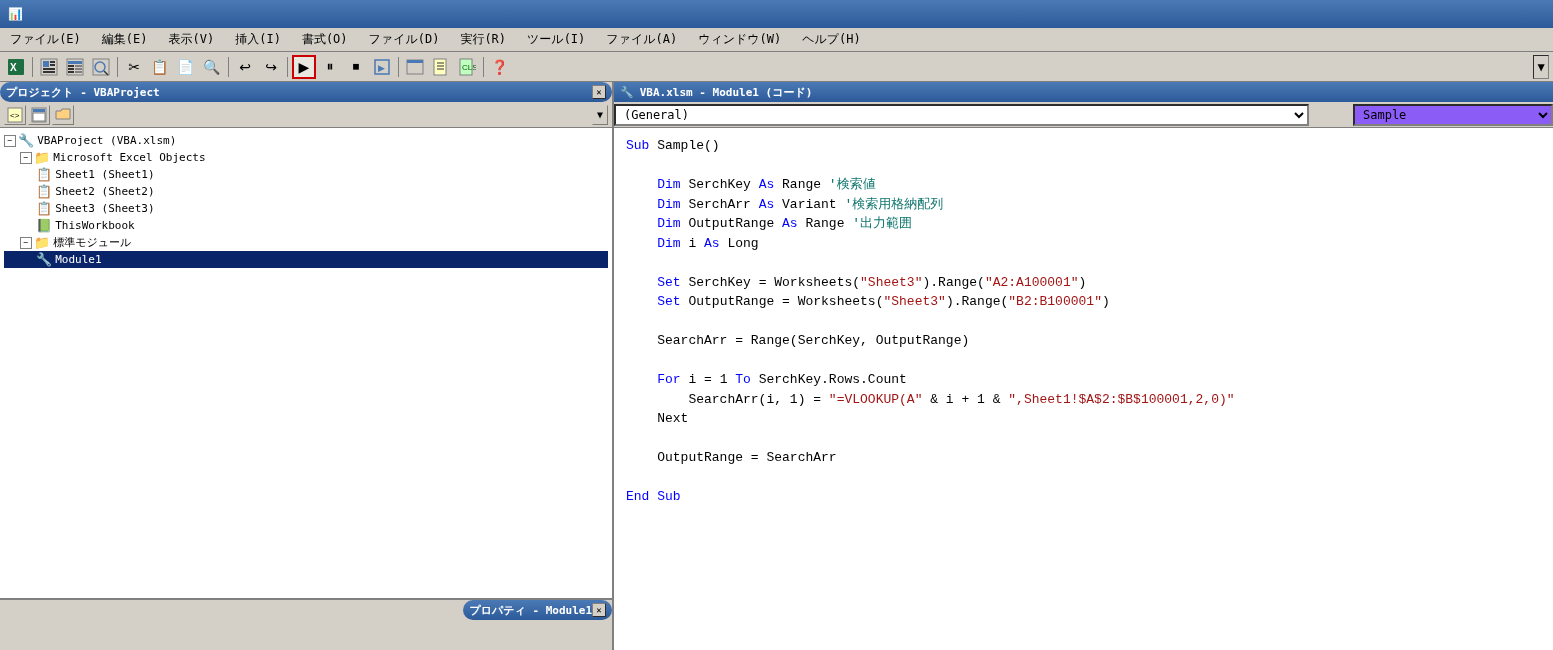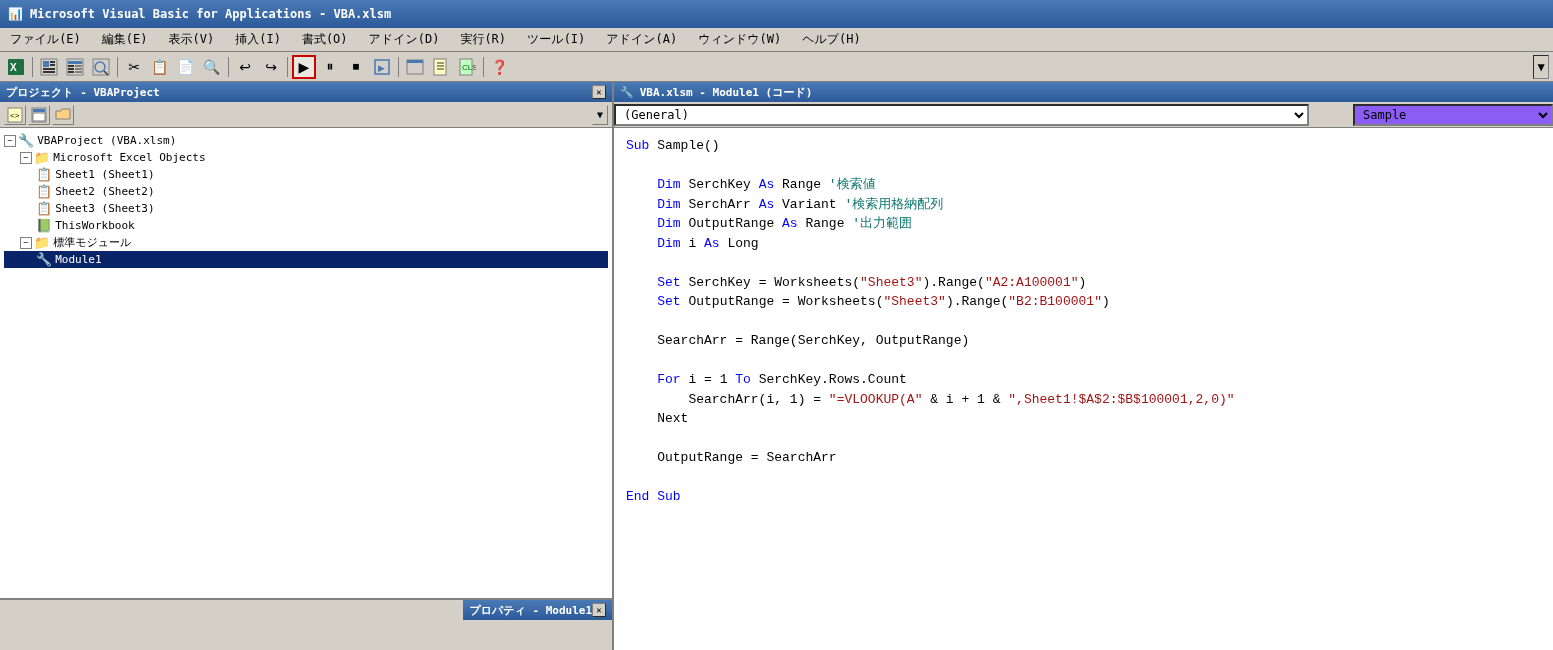--- a/index.html
+++ b/index.html
@@ -106,20 +106,21 @@
     .panel-title-bar {
       background: linear-gradient(to bottom, #4a7ab5 0%, #2c5a9a 100%);
       color: white;
       height: 20px;
       display: flex;
       align-items: center;
       justify-content: space-between;
       padding: 0 6px;
       font-size: 11px;
       font-weight: bold;
+      border-radius: 10px;
     }
     .panel-close-btn {
       width: 14px;
       height: 14px;
       background: #d4d0c8;
       border: 1px outset #808080;
       display: flex;
       align-items: center;
       justify-content: center;
       cursor: pointer;
@@ -266,33 +267,32 @@
     }
     .kw { color: #00f; }
     .cm { color: #0f766e; }
     .st { color: #a31515; }
   </style>
 </head>
 <body>
 
 <div class="title-bar">
   <span class="title-bar-icon">📊</span>
-  <span>Microsoft Visual Basic for Applications - VBA.xlsm</span>
 </div>
 
 <div class="menu-bar">
   <span class="menu-item">ファイル(E)</span>
   <span class="menu-item">編集(E)</span>
   <span class="menu-item">表示(V)</span>
   <span class="menu-item">挿入(I)</span>
   <span class="menu-item">書式(O)</span>
-  <span class="menu-item">アドイン(D)</span>
+  <span class="menu-item">ファイル(D)</span>
   <span class="menu-item">実行(R)</span>
   <span class="menu-item">ツール(I)</span>
-  <span class="menu-item">アドイン(A)</span>
+  <span class="menu-item">ファイル(A)</span>
   <span class="menu-item">ウィンドウ(W)</span>
   <span class="menu-item">ヘルプ(H)</span>
 </div>
 
 <div class="toolbar">
 
   <button class="toolbar-btn" title="View Microsoft Excel">
     <svg width="18" height="18" viewBox="0 0 18 18">
       <rect x="1" y="1" width="16" height="16" fill="#1D6F42" rx="1"></rect>
       <text x="3" y="13" font-size="10" fill="white" font-weight="bold">X</text>

